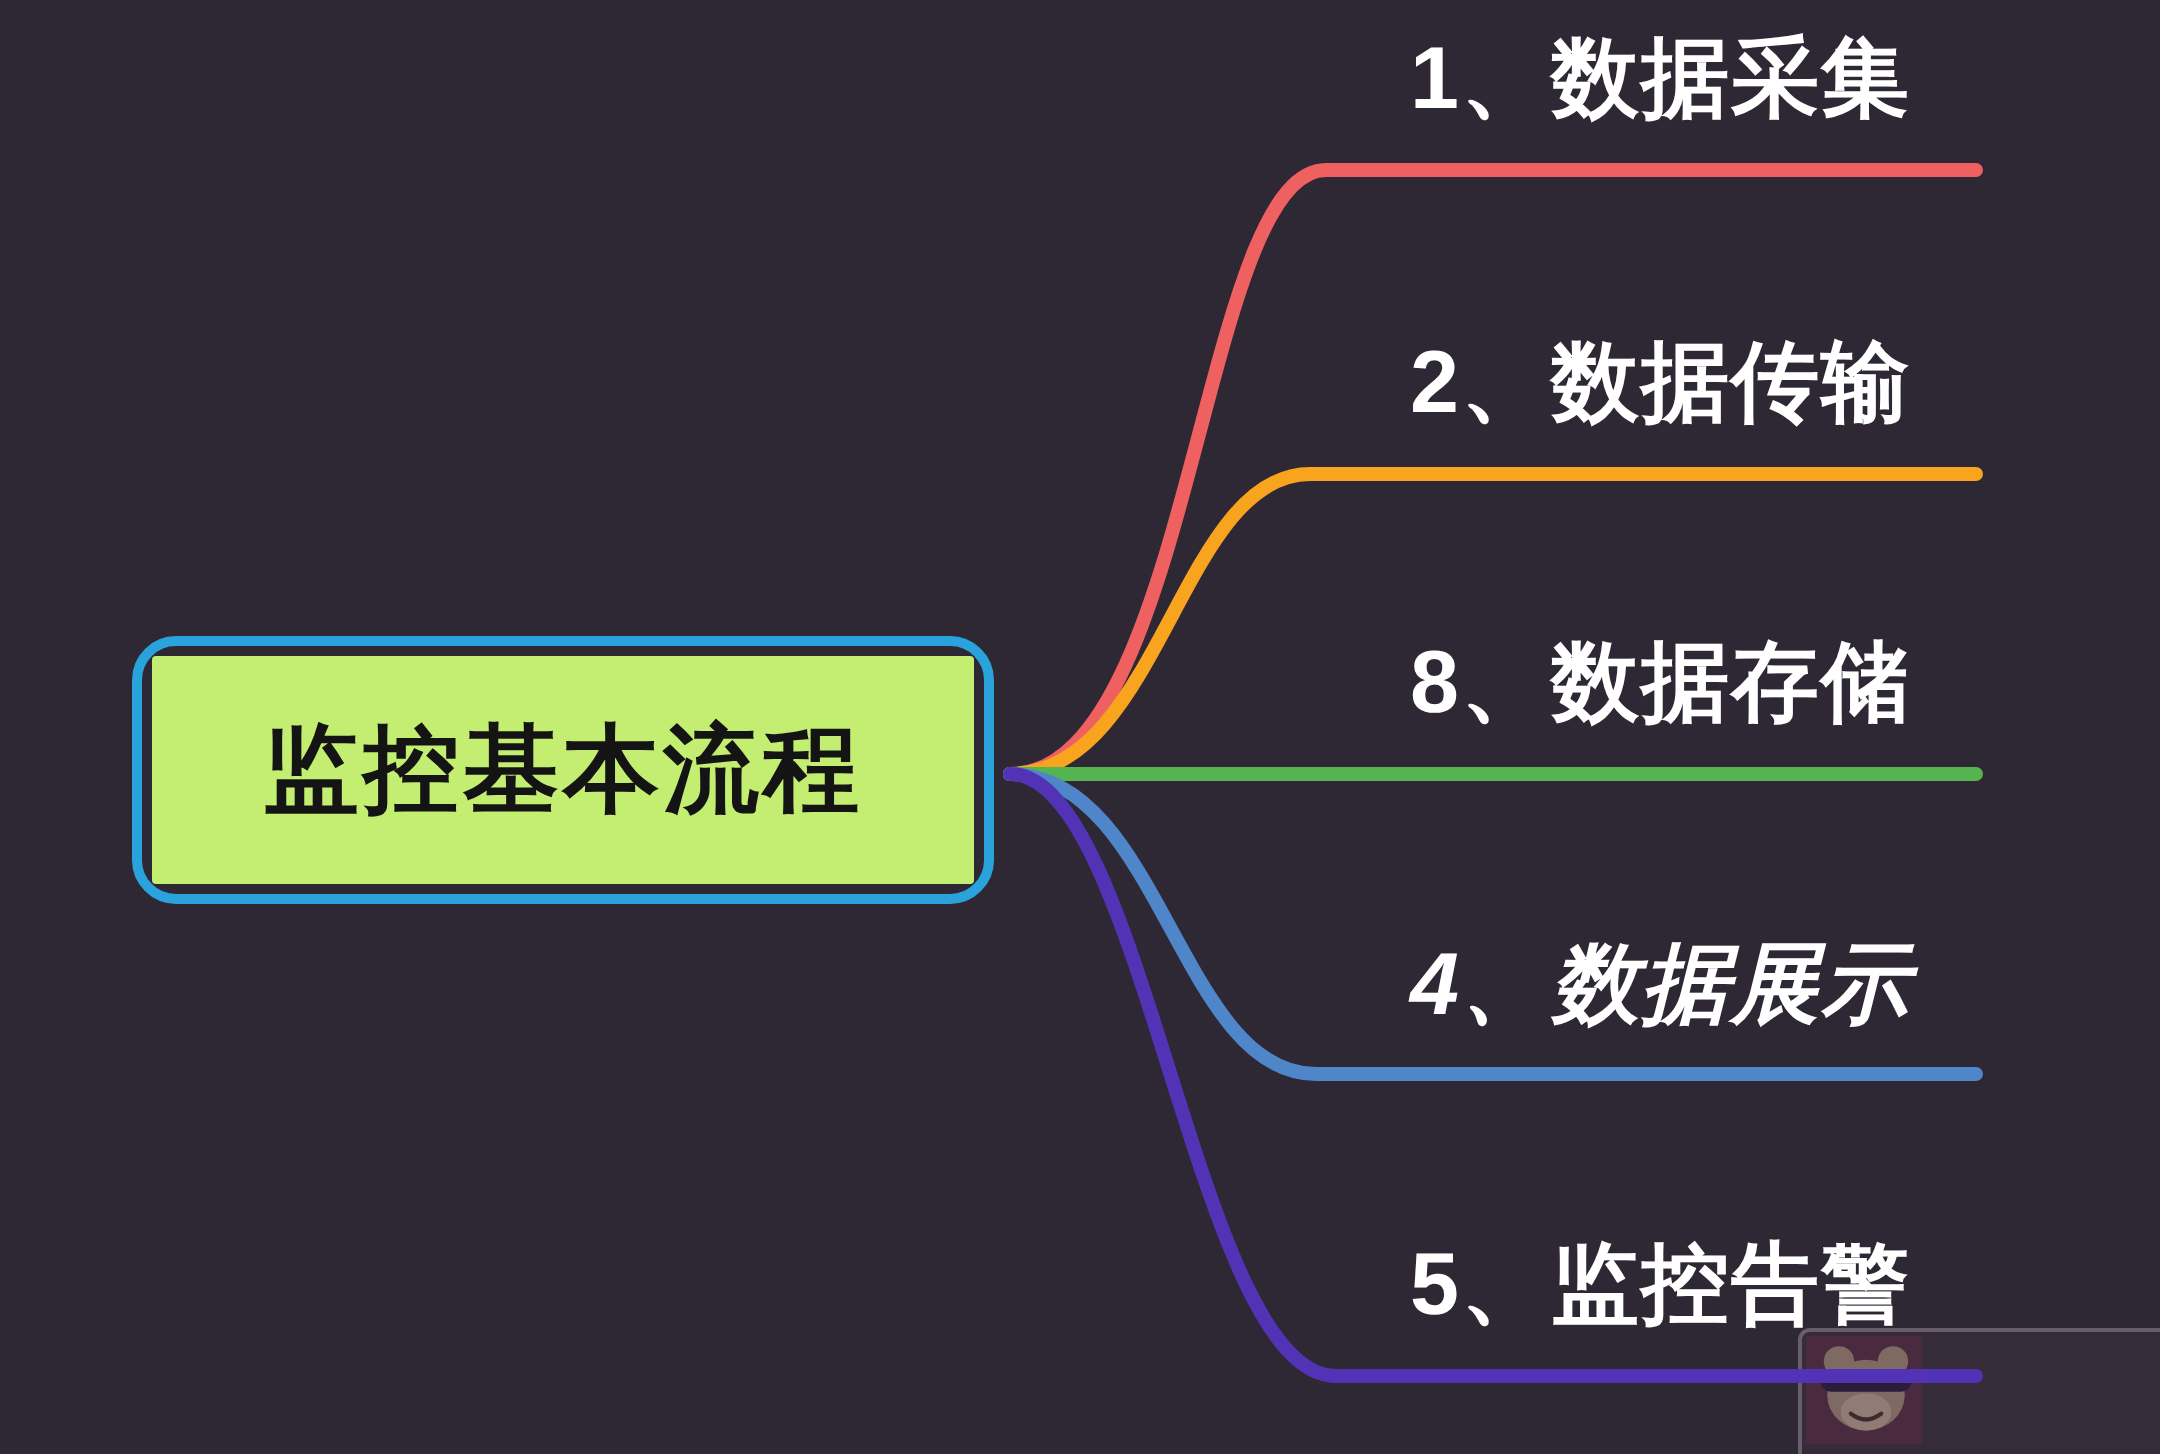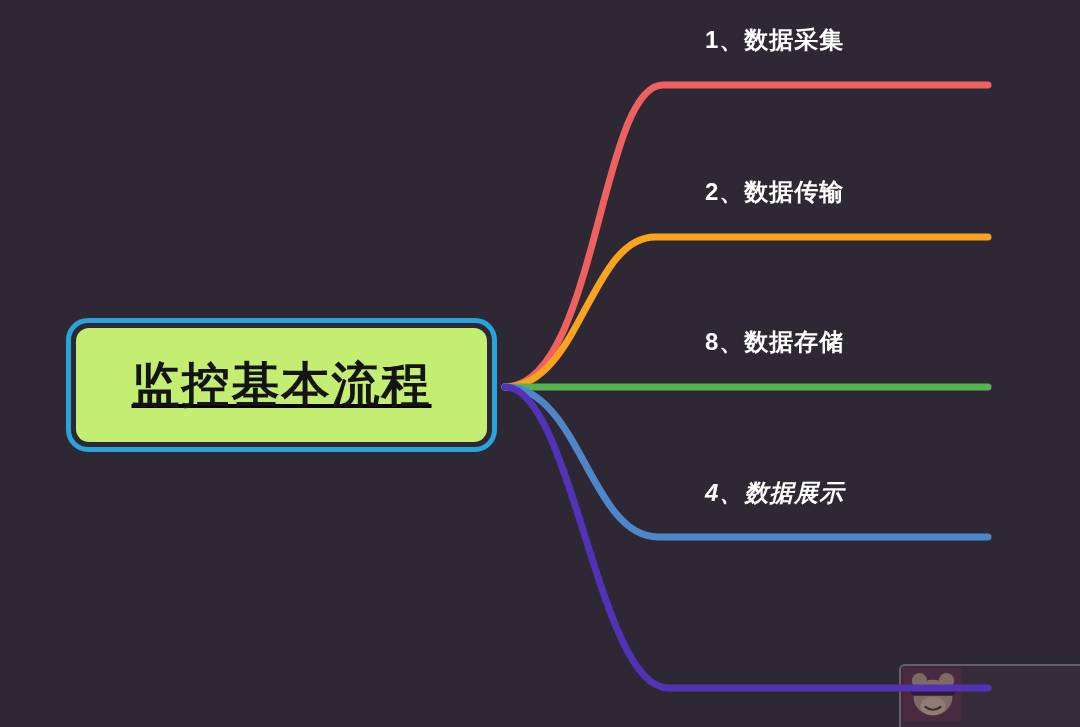--- a/index.html
+++ b/index.html
@@ -22,32 +22,32 @@
   svg.lines path{fill:none;stroke-width:7;stroke-linecap:round;}
 
   
   .root-node{
     position:absolute;left:66px;top:318px;width:431px;height:134px;
     box-sizing:border-box;border:5px solid var(--root-border);
     border-radius:22px;padding:5px;background:var(--bg);z-index:4;
   }
   .root-node-inner{
     width:100%;height:100%;box-sizing:border-box;
-    background:var(--root-fill);border-radius:13px;
-    display:flex;align-items:center;justify-content:center;text-decoration:underline;
+    background:var(--root-fill);border-radius:2px;
+    display:flex;align-items:center;justify-content:center;
   }
   .root-node-label{
     font-size:48px;font-weight:bold;color:var(--root-text);
     letter-spacing:2px;white-space:nowrap;
   }
 
   
   .branch-label{
     position:absolute;left:705px;height:44px;line-height:44px;
-    font-size:24px;font-weight:bold;color:#ffffff;
+    font-size:44px;font-weight:bold;color:#ffffff;
     letter-spacing:1px;white-space:nowrap;z-index:2;
   }
   .branch-label.b1{top:18px;}
   .branch-label.b2{top:170px;}
   .branch-label.b3{top:320px;}
   .branch-label.b4{top:471px;font-style:italic;}
   .branch-label.b5{top:621px;}
 
   
   .watermark{
@@ -90,14 +90,15 @@
   <div class="root-node">
     <div class="root-node-inner">
       <span class="root-node-label">监控基本流程</span>
     </div>
   </div>
 
   <div class="branch-label b1">1、数据采集</div>
   <div class="branch-label b2">2、数据传输</div>
   <div class="branch-label b3">8、数据存储</div>
   <div class="branch-label b4">4、数据展示</div>
+  <div class="branch-label b5">5、监控告警</div>
 
 </div>
 
 </body></html>

